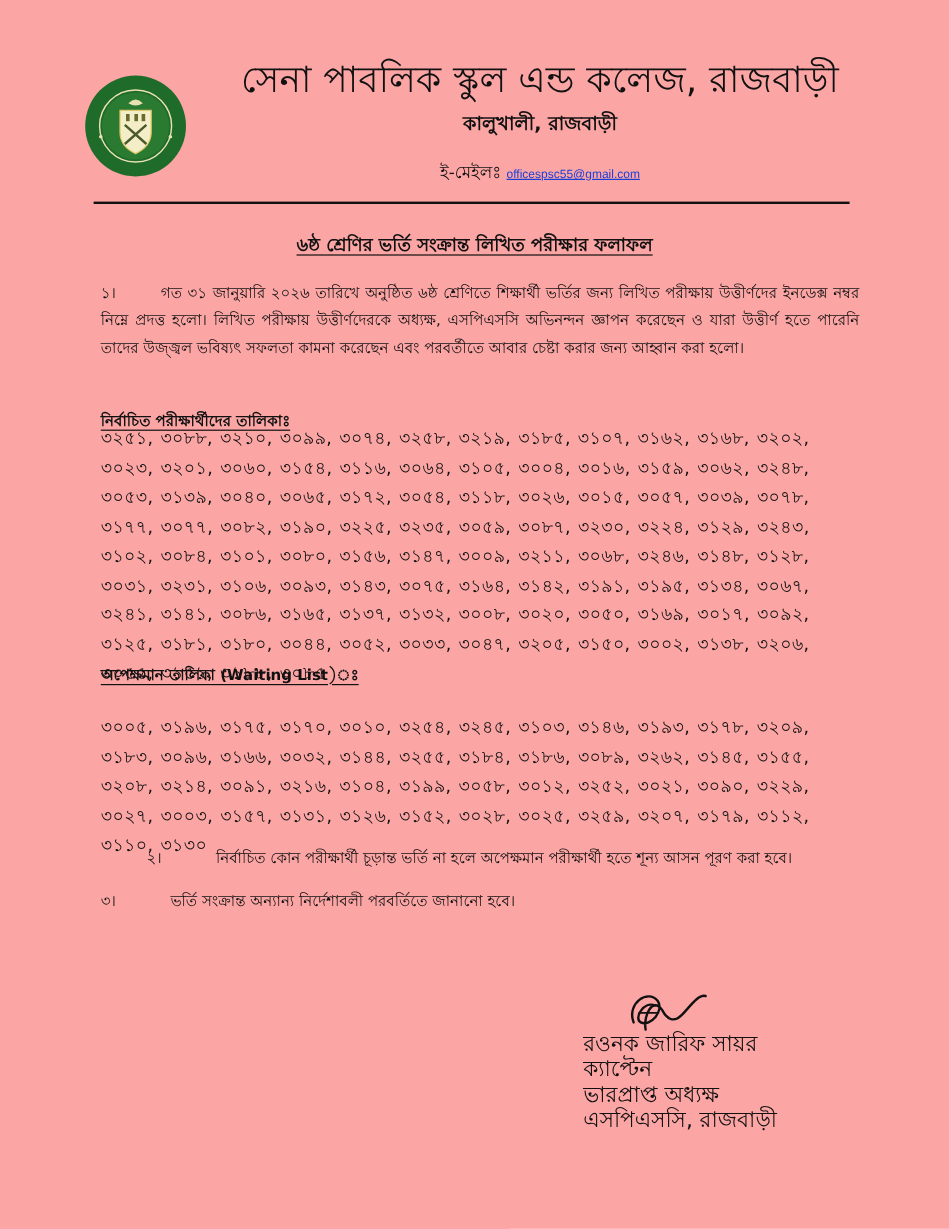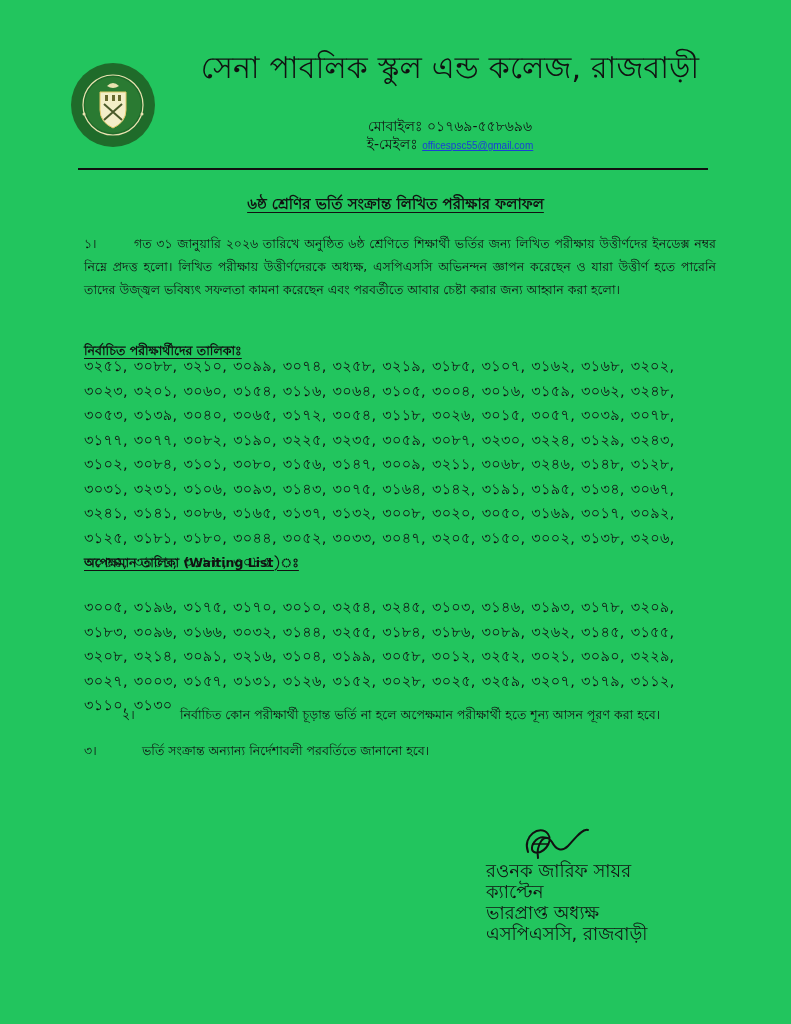--- a/index.html
+++ b/index.html
@@ -1,18 +1,18 @@
 <!DOCTYPE html>
 <html><head>
 <meta charset="utf-8">
 <style>
   html, body { margin: 0; padding: 0; background: #ffffff; }
   body { width: 791px; height: 1024px; position: relative; overflow: hidden;
          font-family: "DejaVu Sans", "Liberation Sans", sans-serif; color: #111; }
-  .page { position: absolute; left: 0; top: 0; width: 791px; height: 1024px; background: #22c55e; }
+  .page { position: absolute; left: 0; top: 0; width: 791px; height: 1024px; background: #fca5a5; }
 
   .logo { position: absolute; left: 70px; top: 62px; width: 86px; height: 86px; }
 
   .hdr { position: absolute; left: 170px; width: 560px; text-align: center; }
   .hdr-title { top: 48px; font-size: 30px; font-weight: normal; letter-spacing: 0.2px; line-height: 40px; }
   .hdr-sub { top: 92px; font-size: 16px; font-weight: bold; line-height: 22px; }
   .hdr-mobile { top: 116px; font-size: 14px; line-height: 20px; }
   .hdr-email { top: 134px; font-size: 14px; line-height: 20px; }
   .hdr-email a { color: #1a3fd6; text-decoration: underline; font-family: "Liberation Sans", sans-serif; font-size: 10px; }
 
@@ -56,24 +56,21 @@
     <path d="M34 42 L52 58 M52 42 L34 58" stroke="#4a5a2a" stroke-width="2"></path>
     <rect x="35" y="33" width="3" height="6" fill="#6a6a30"></rect>
     <rect x="42" y="33" width="3" height="6" fill="#6a6a30"></rect>
     <rect x="48" y="33" width="3" height="6" fill="#6a6a30"></rect>
     <path d="M37 24 Q43 18 49 24 Q43 28 37 24 Z" fill="#e9e2b0"></path>
     <circle cx="14" cy="52" r="1.5" fill="#e9e2b0"></circle>
     <circle cx="72" cy="52" r="1.5" fill="#e9e2b0"></circle>
   </svg>
 
   <div class="hdr hdr-title">সেনা পাবলিক স্কুল এন্ড কলেজ, রাজবাড়ী</div>
-  <div class="hdr hdr-mobile">
-    <span>মোবাইলঃ</span>
-    <span>০১৭৬৯-৫৫৮৬৯৬</span>
-  </div>
+  <div class="hdr hdr-sub">কালুখালী, রাজবাড়ী</div>
   <div class="hdr hdr-email">
     <span>ই-মেইলঃ</span>
     <a>officespsc55@gmail.com</a>
   </div>
 
   <div class="rule"></div>
 
   <div class="title">
     <span>৬ষ্ঠ শ্রেণির ভর্তি সংক্রান্ত লিখিত পরীক্ষার ফলাফল</span>
   </div>

